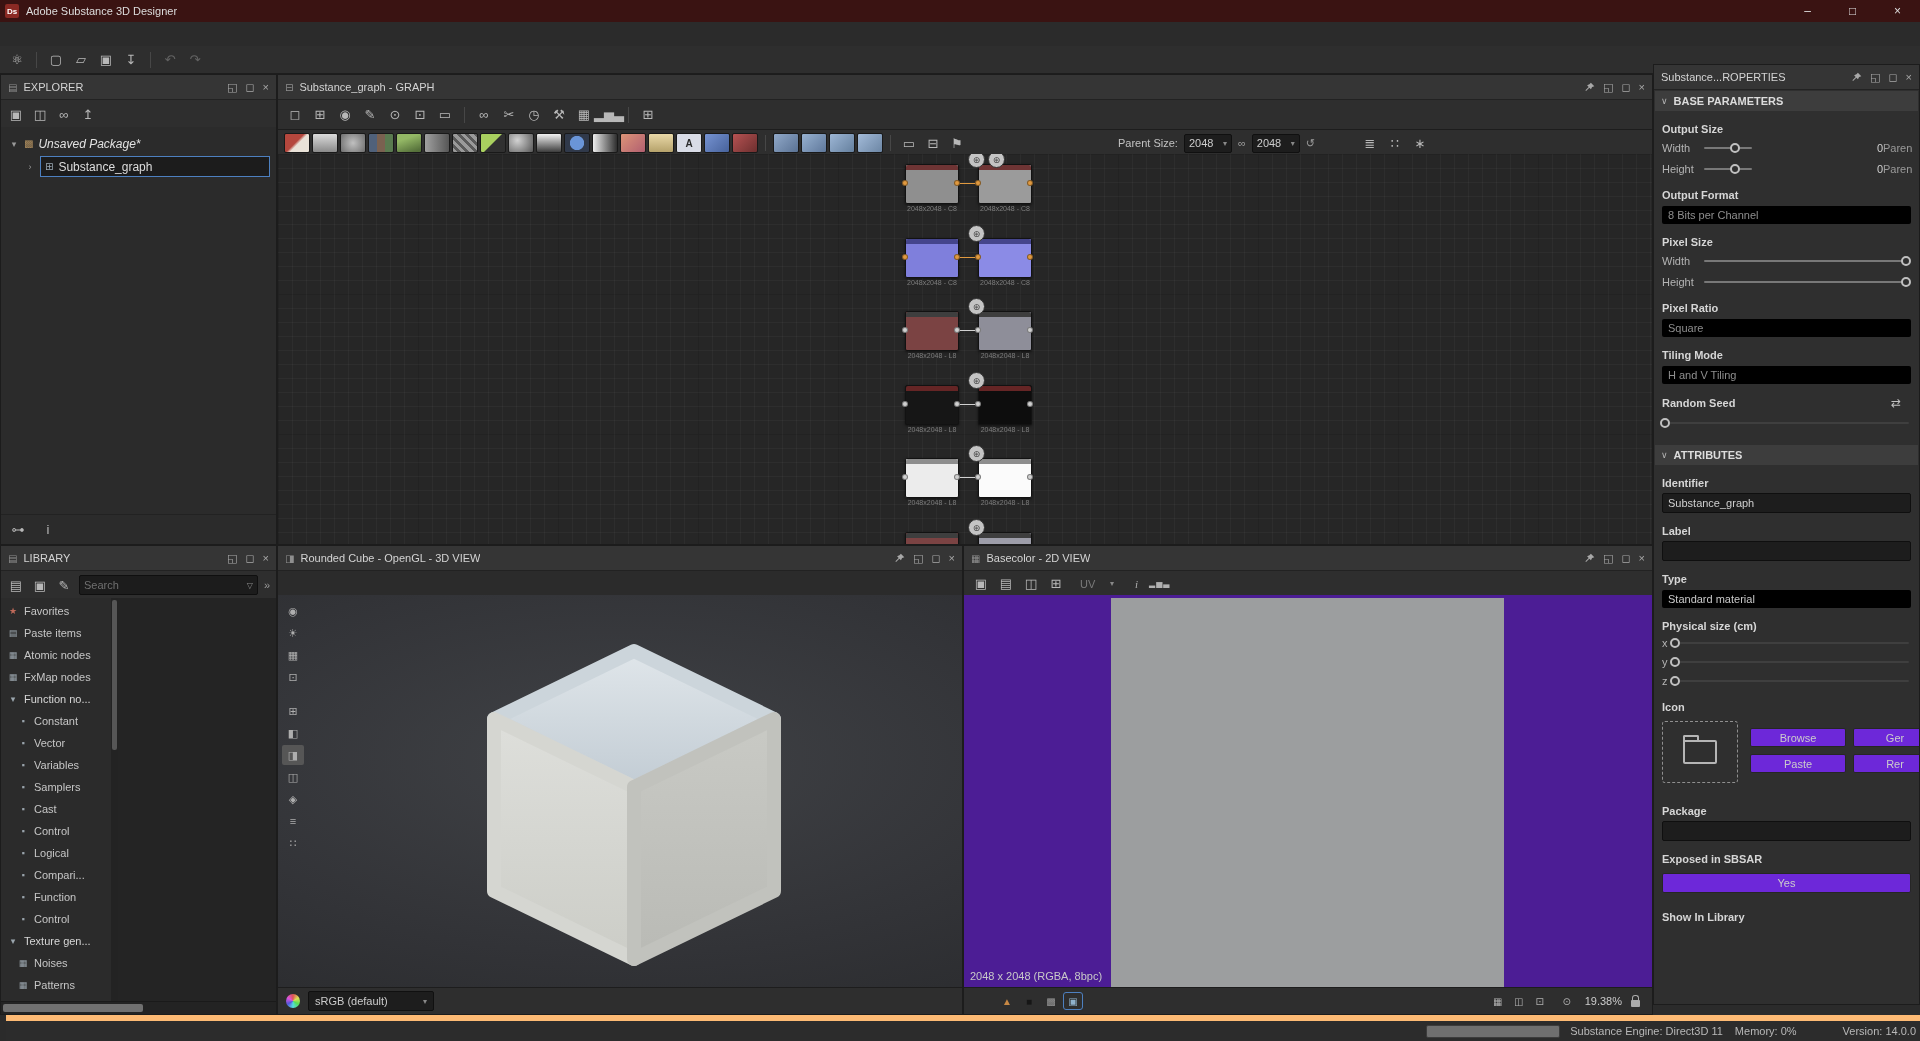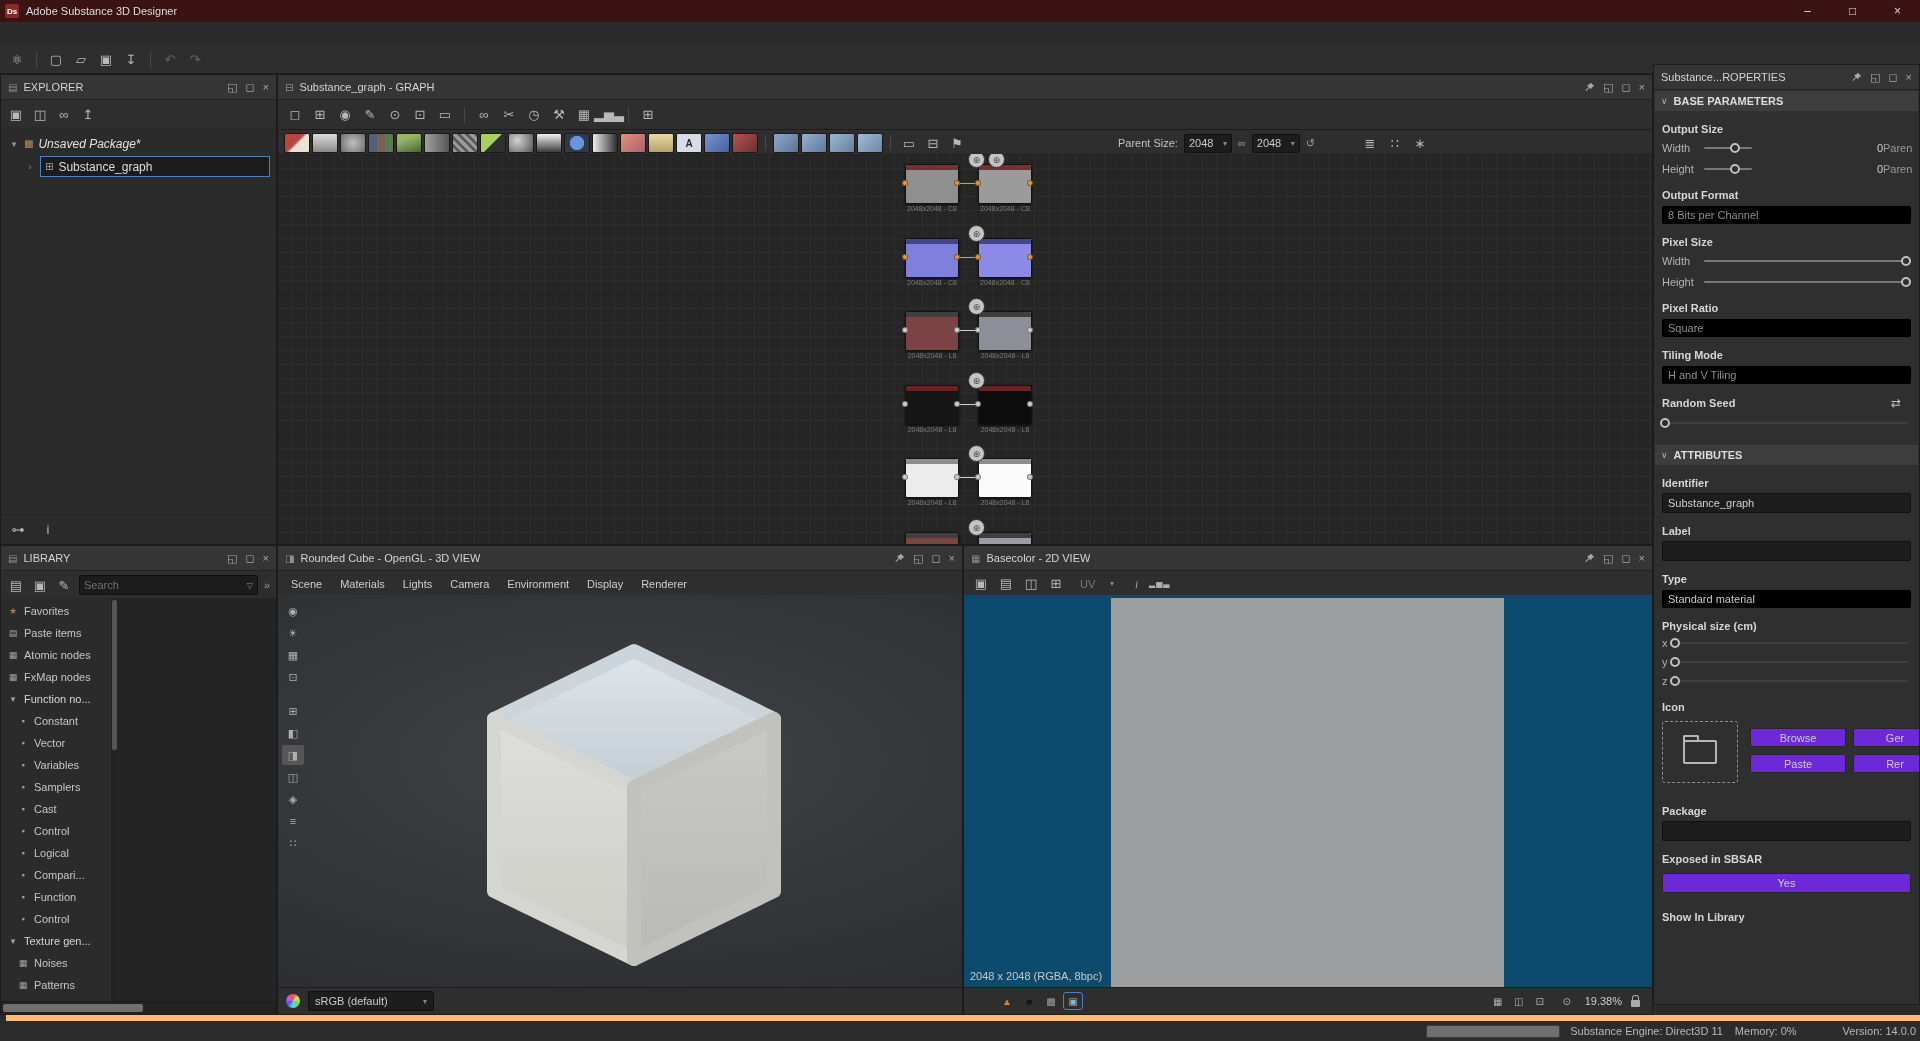--- a/index.html
+++ b/index.html
@@ -103,21 +103,21 @@
   .colorwheel{width:14px;height:14px;border-radius:50%;flex:0 0 auto;
               background:conic-gradient(#d55 0deg,#dd5 60deg,#5d5 120deg,#5dd 180deg,#55d 240deg,#d5d 300deg,#d55 360deg)}
   .combo-sm{height:18px;background:#1d1d1d;border:1px solid #101010;border-radius:2px;display:flex;align-items:center;
             padding:0 6px;color:#ccc;min-width:112px}
   
   .view2d-tb{height:25px;background:#2e2e2e;border-bottom:1px solid #1d1d1d;display:flex;align-items:center;padding-left:6px;gap:3px}
   .tbgrp{display:flex;align-items:center;gap:3px}
   .uv-combo{color:#7a7a7a;display:flex;gap:10px;align-items:center;margin:0 10px;min-width:34px}
   .info-ico{font-family:"Liberation Serif","DejaVu Serif",serif;font-style:italic;color:#b0b0b0;padding:0 8px}
   .hist-ico{font-size:8px;color:#b0b0b0;letter-spacing:1px}
-  .view2d-canvas{position:absolute;left:0;top:49px;right:0;bottom:27px;background:#0c4a6e;overflow:hidden}
+  .view2d-canvas{position:absolute;left:0;top:49px;right:0;bottom:27px;background:#4c1d95;overflow:hidden}
   .tex-img{position:absolute;left:147px;top:3px;width:393px;height:391px;background:#9c9e9f}
   .size-info{position:absolute;left:6px;bottom:5px;color:#c8c8c8;font-size:11px}
   .v2bl{display:flex;align-items:center;gap:4px;margin-left:26px}
   .mini-ico{width:18px;height:16px;display:flex;align-items:center;justify-content:center;font-size:10px;color:#b0b0b0;border-radius:2px;flex:0 0 auto}
   .mini-ico.active{outline:1px solid #4d80c0}
   .v2br{margin-left:auto;display:flex;align-items:center;gap:9px;padding-right:4px}
   .zoom{color:#ccc}
   .lock{width:9px;height:7px;background:#ababab;border-radius:1px;position:relative;margin-top:4px}
   .lock::before{content:"";position:absolute;top:-5px;left:1px;width:5px;height:5px;border:1.5px solid #ababab;border-bottom:none;border-radius:3px 3px 0 0}
   
@@ -498,29 +498,20 @@
       <span class="ph-title">Rounded Cube - OpenGL - 3D VIEW</span>
       <span class="ph-icons">
         <svg class="pin-ico" viewBox="0 0 16 16">
             <path d="M10 1l5 5-3.2 1.1-1.7 3.4-2.3-2.3L3 13l-1-1 4.8-4.8-2.3-2.3 3.4-1.7z"></path>
           </svg>
         <span>◱</span>
         <span>◻</span>
         <span>×</span>
       </span>
     </div>
-    <div class="view3d-menu">
-        <div class="menu-item">Scene</div>
-        <div class="menu-item">Materials</div>
-        <div class="menu-item">Lights</div>
-        <div class="menu-item">Camera</div>
-        <div class="menu-item">Environment</div>
-        <div class="menu-item">Display</div>
-        <div class="menu-item">Renderer</div>
-      </div>
     <div class="view3d-canvas">
       <div class="strip">
           <div class="strip-ico">◉</div>
           <div class="strip-ico">☀</div>
           <div class="strip-ico">▦</div>
           <div class="strip-ico">⊡</div>
           <div class="strip-ico gap-above">⊞</div>
           <div class="strip-ico">◧</div>
           <div class="strip-ico active">◨</div>
           <div class="strip-ico">◫</div>

